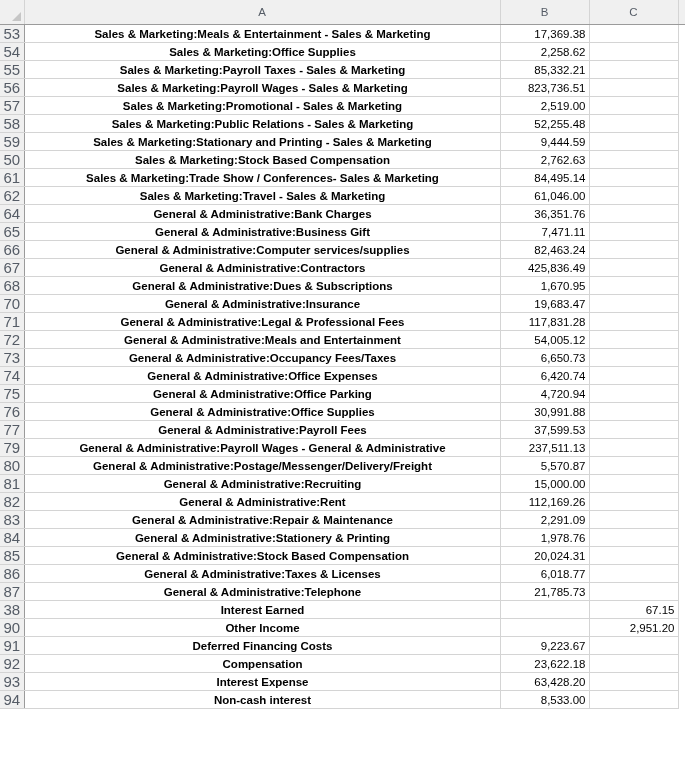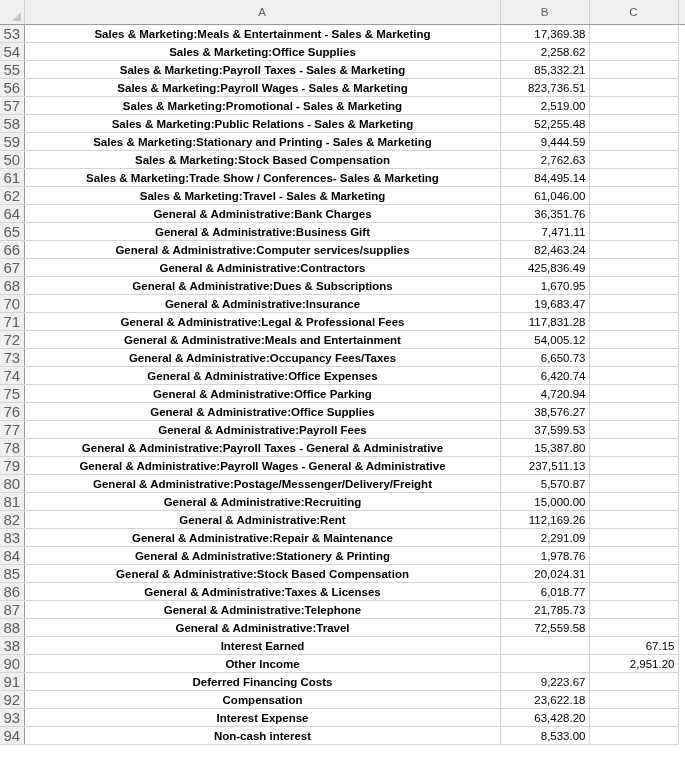--- a/index.html
+++ b/index.html
@@ -270,39 +270,32 @@
         <tr>
           <td class="rowhdr">75</td>
           <td class="cell a">General &amp; Administrative:Office Parking</td>
           <td class="cell num">4,720.94</td>
           <td class="cell num"></td>
           <td class="pad"></td>
         </tr>
         <tr>
           <td class="rowhdr">76</td>
           <td class="cell a">General &amp; Administrative:Office Supplies</td>
-          <td class="cell num">38,576.27</td>
+          <td class="cell num">30,991.88</td>
           <td class="cell num"></td>
           <td class="pad"></td>
         </tr>
         <tr>
           <td class="rowhdr">77</td>
           <td class="cell a">General &amp; Administrative:Payroll Fees</td>
           <td class="cell num">37,599.53</td>
           <td class="cell num"></td>
           <td class="pad"></td>
         </tr>
         <tr>
-          <td class="rowhdr">78</td>
-          <td class="cell a">General &amp; Administrative:Payroll Taxes - General &amp; Administrative</td>
-          <td class="cell num">15,387.80</td>
-          <td class="cell num"></td>
-          <td class="pad"></td>
-        </tr>
-        <tr>
           <td class="rowhdr">79</td>
           <td class="cell a">General &amp; Administrative:Payroll Wages - General &amp; Administrative</td>
           <td class="cell num">237,511.13</td>
           <td class="cell num"></td>
           <td class="pad"></td>
         </tr>
         <tr>
           <td class="rowhdr">80</td>
           <td class="cell a">General &amp; Administrative:Postage/Messenger/Delivery/Freight</td>
           <td class="cell num">5,570.87</td>
@@ -348,27 +341,20 @@
           <td class="rowhdr">86</td>
           <td class="cell a">General &amp; Administrative:Taxes &amp; Licenses</td>
           <td class="cell num">6,018.77</td>
           <td class="cell num"></td>
           <td class="pad"></td>
         </tr>
         <tr>
           <td class="rowhdr">87</td>
           <td class="cell a">General &amp; Administrative:Telephone</td>
           <td class="cell num">21,785.73</td>
-          <td class="cell num"></td>
-          <td class="pad"></td>
-        </tr>
-        <tr>
-          <td class="rowhdr">88</td>
-          <td class="cell a">General &amp; Administrative:Travel</td>
-          <td class="cell num">72,559.58</td>
           <td class="cell num"></td>
           <td class="pad"></td>
         </tr>
         <tr>
           <td class="rowhdr">38</td>
           <td class="cell a">Interest Earned</td>
           <td class="cell num"></td>
           <td class="cell num">67.15</td>
           <td class="pad"></td>
         </tr>

